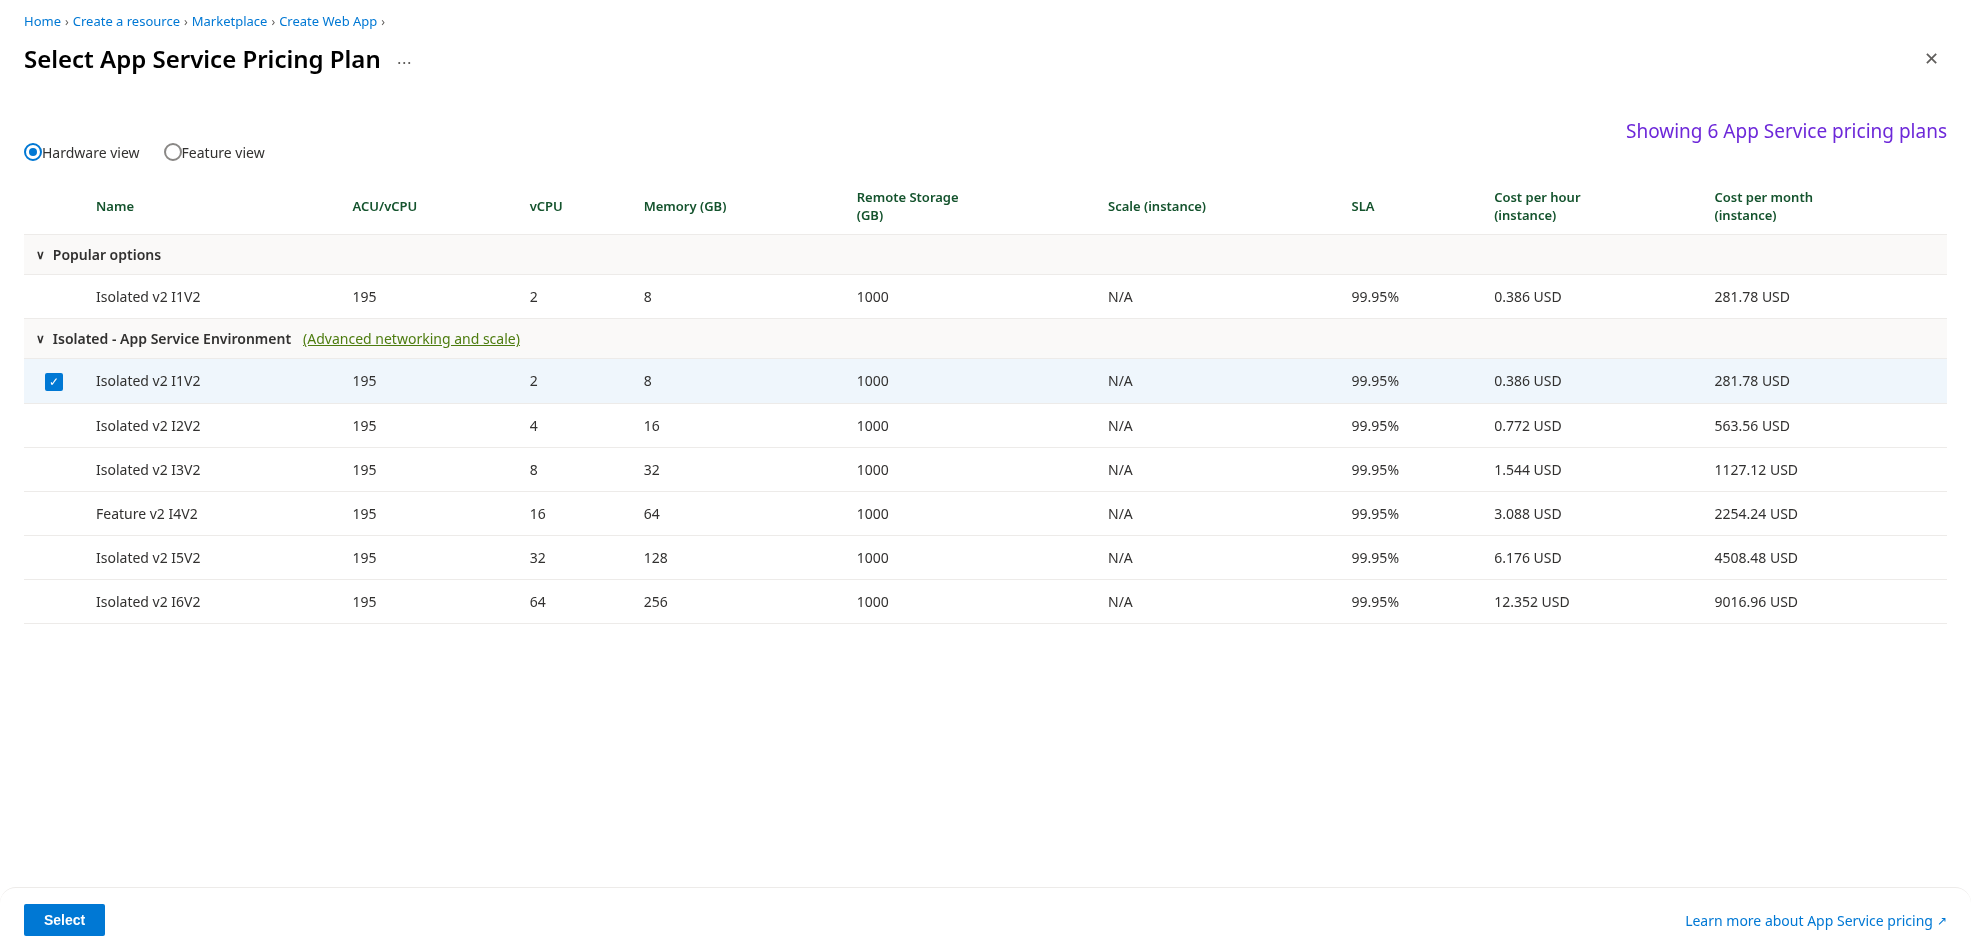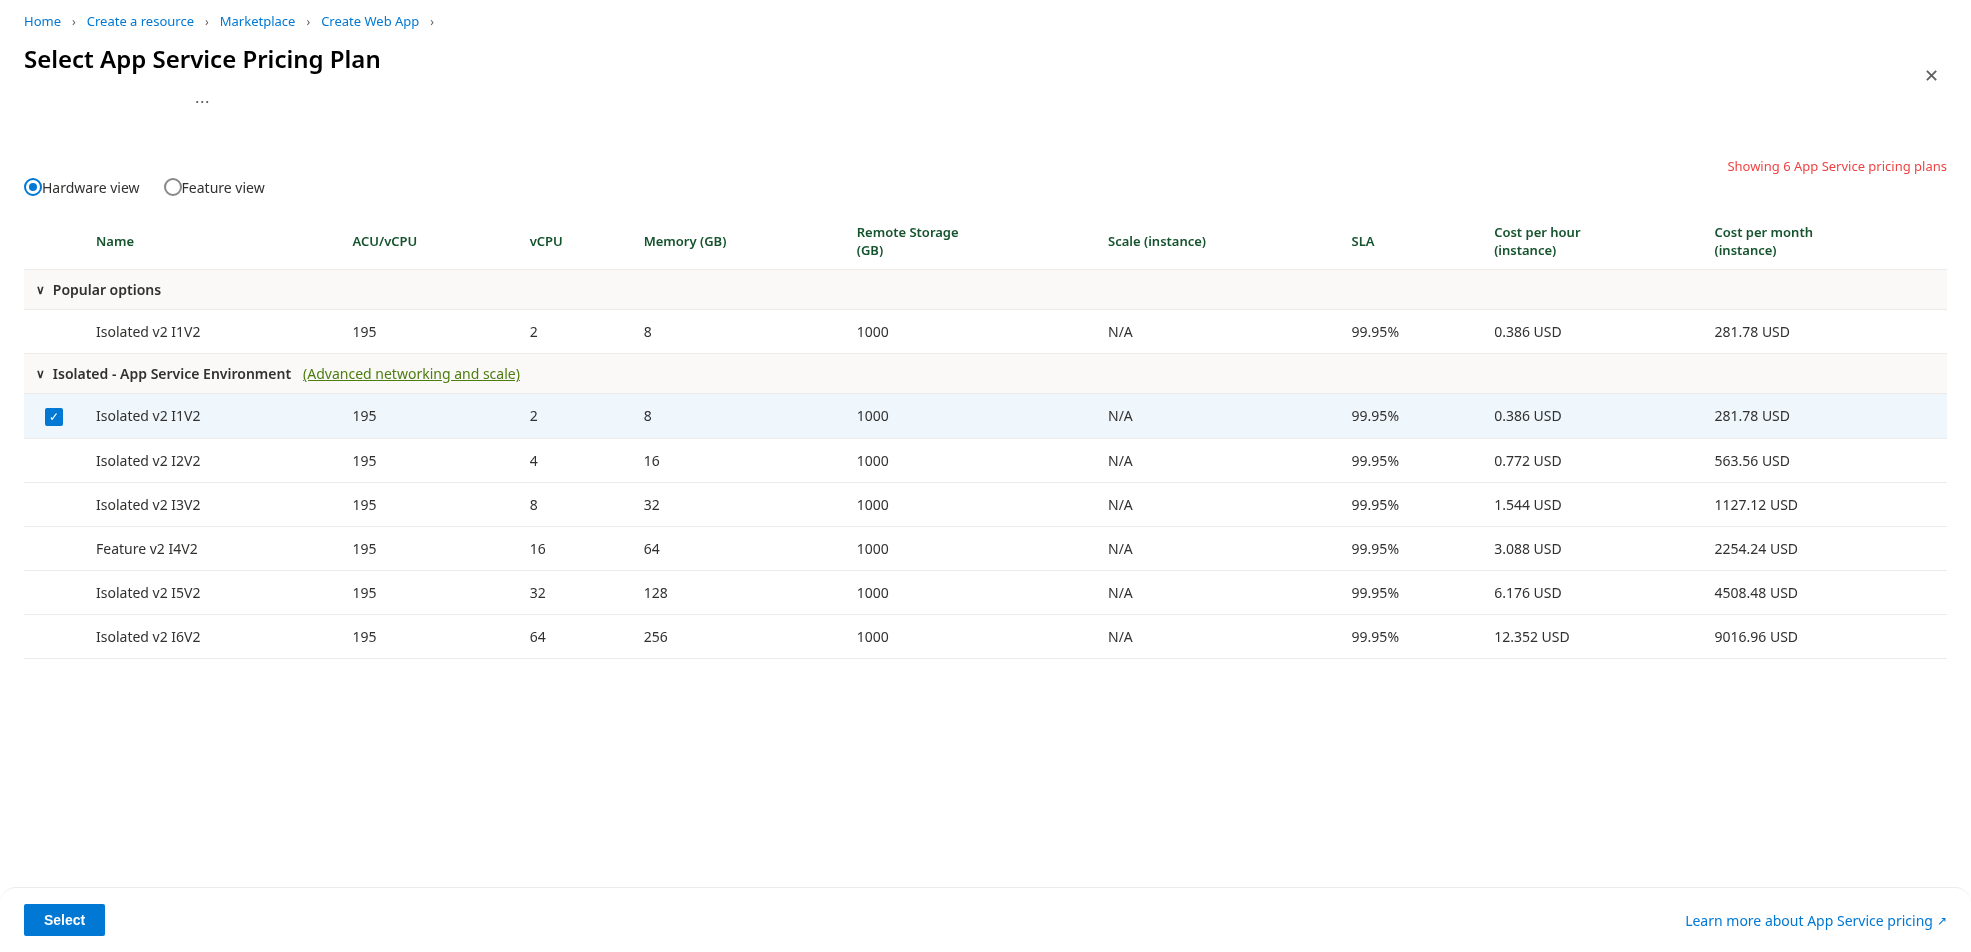--- a/index.html
+++ b/index.html
@@ -13,21 +13,21 @@
     .page-container {
       width: 1971px;
       min-height: 952px;
       position: relative;
       background: #fff;
       padding: 0;
     }
     .breadcrumb {
       display: flex;
       align-items: center;
-      gap: 11px;
+      gap: 4px;
       padding: 12px 24px 8px 24px;
       font-size: 13px;
       color: #0078d4;
     }
     .breadcrumb span { color: #605e5c; }
     .breadcrumb a {
       color: #0078d4;
       text-decoration: none;
       cursor: pointer;
     }
@@ -37,21 +37,20 @@
       align-items: center;
       justify-content: space-between;
       padding: 4px 24px 16px 24px;
     }
     .page-title {
       font-size: 24px;
       font-weight: 600;
       color: #000;
       display: flex;
       gap: 10px;
-      flex-direction: column;
     }
     .ellipsis-btn {
       font-size: 18px;
       color: #605e5c;
       cursor: pointer;
       background: none;
       border: none;
       padding: 2px 6px;
       border-radius: 2px;
     }
@@ -92,22 +91,22 @@
       width: 8px;
       height: 8px;
       border-radius: 50%;
       background: #0078d4;
     }
     .radio-circle.empty {
       border: 2px solid #8a8886;
     }
     .showing-count {
       margin-left: auto;
-      color: #ef4444;
-      font-size: 13px;
+      color: #6d28d9;
+      font-size: 19px;
     }
     .table-container {
       padding: 0 24px;
       overflow-x: auto;
     }
     table {
       width: 100%;
       border-collapse: collapse;
     }
     thead tr {

